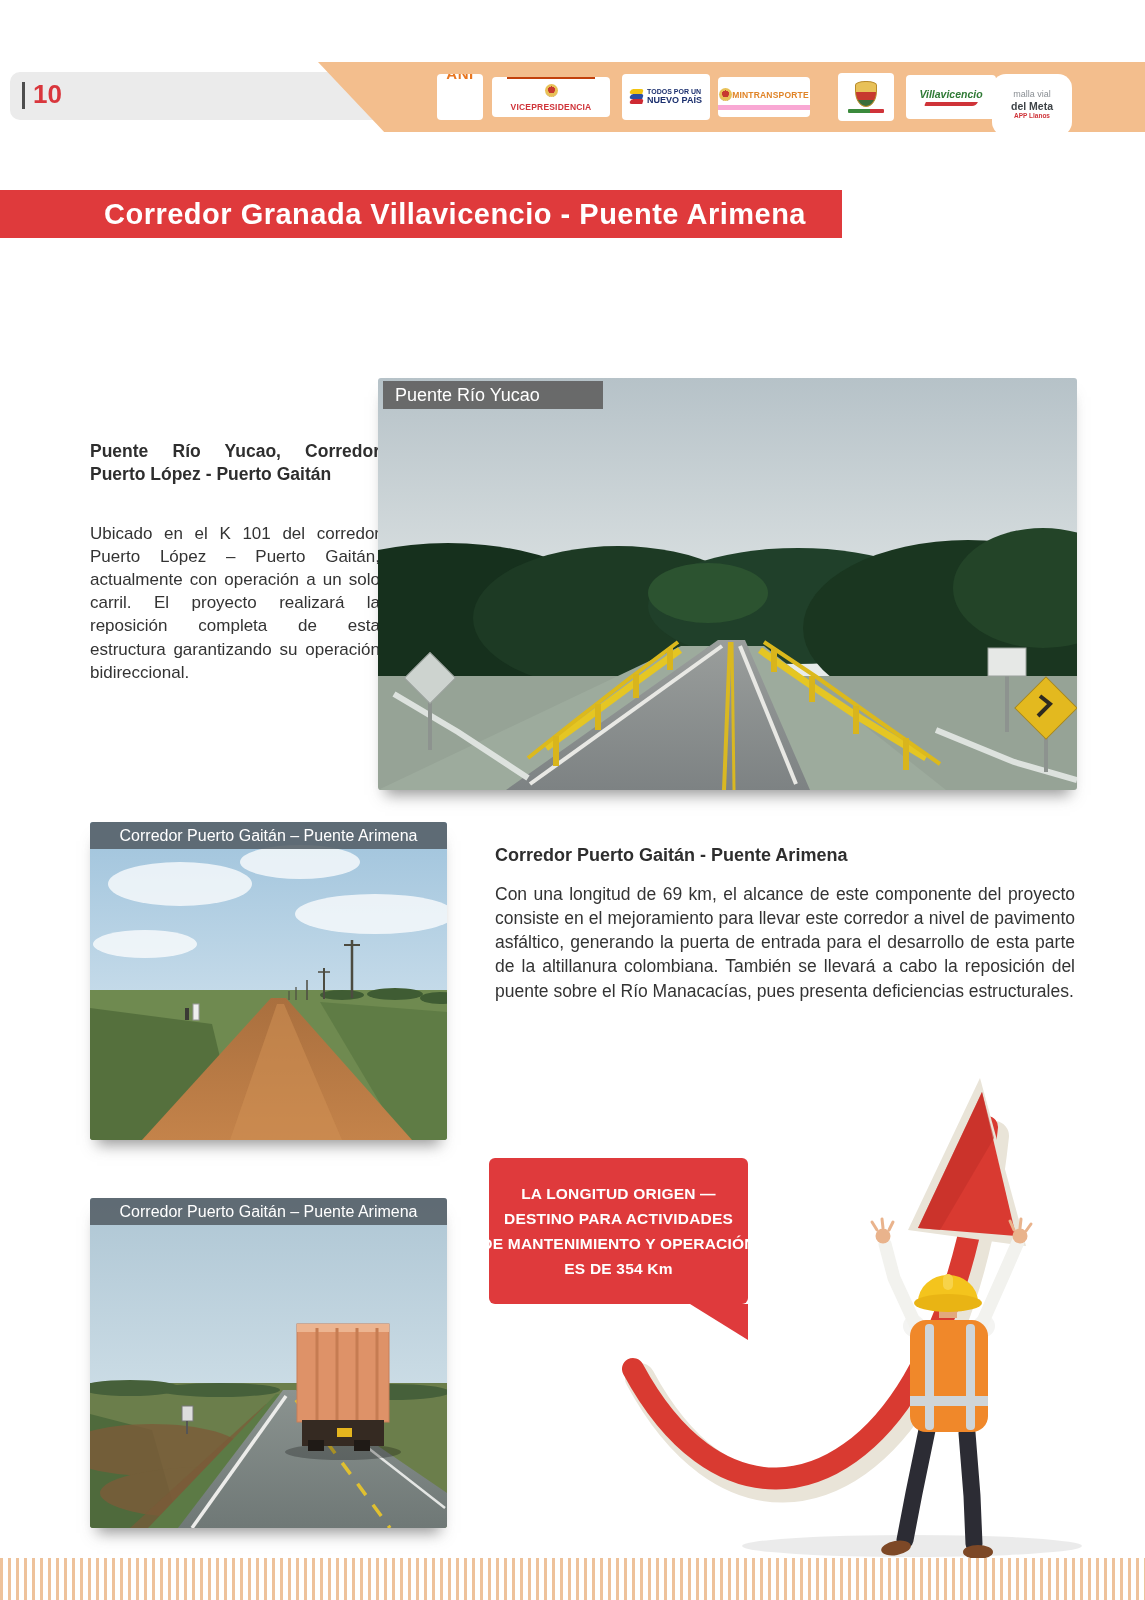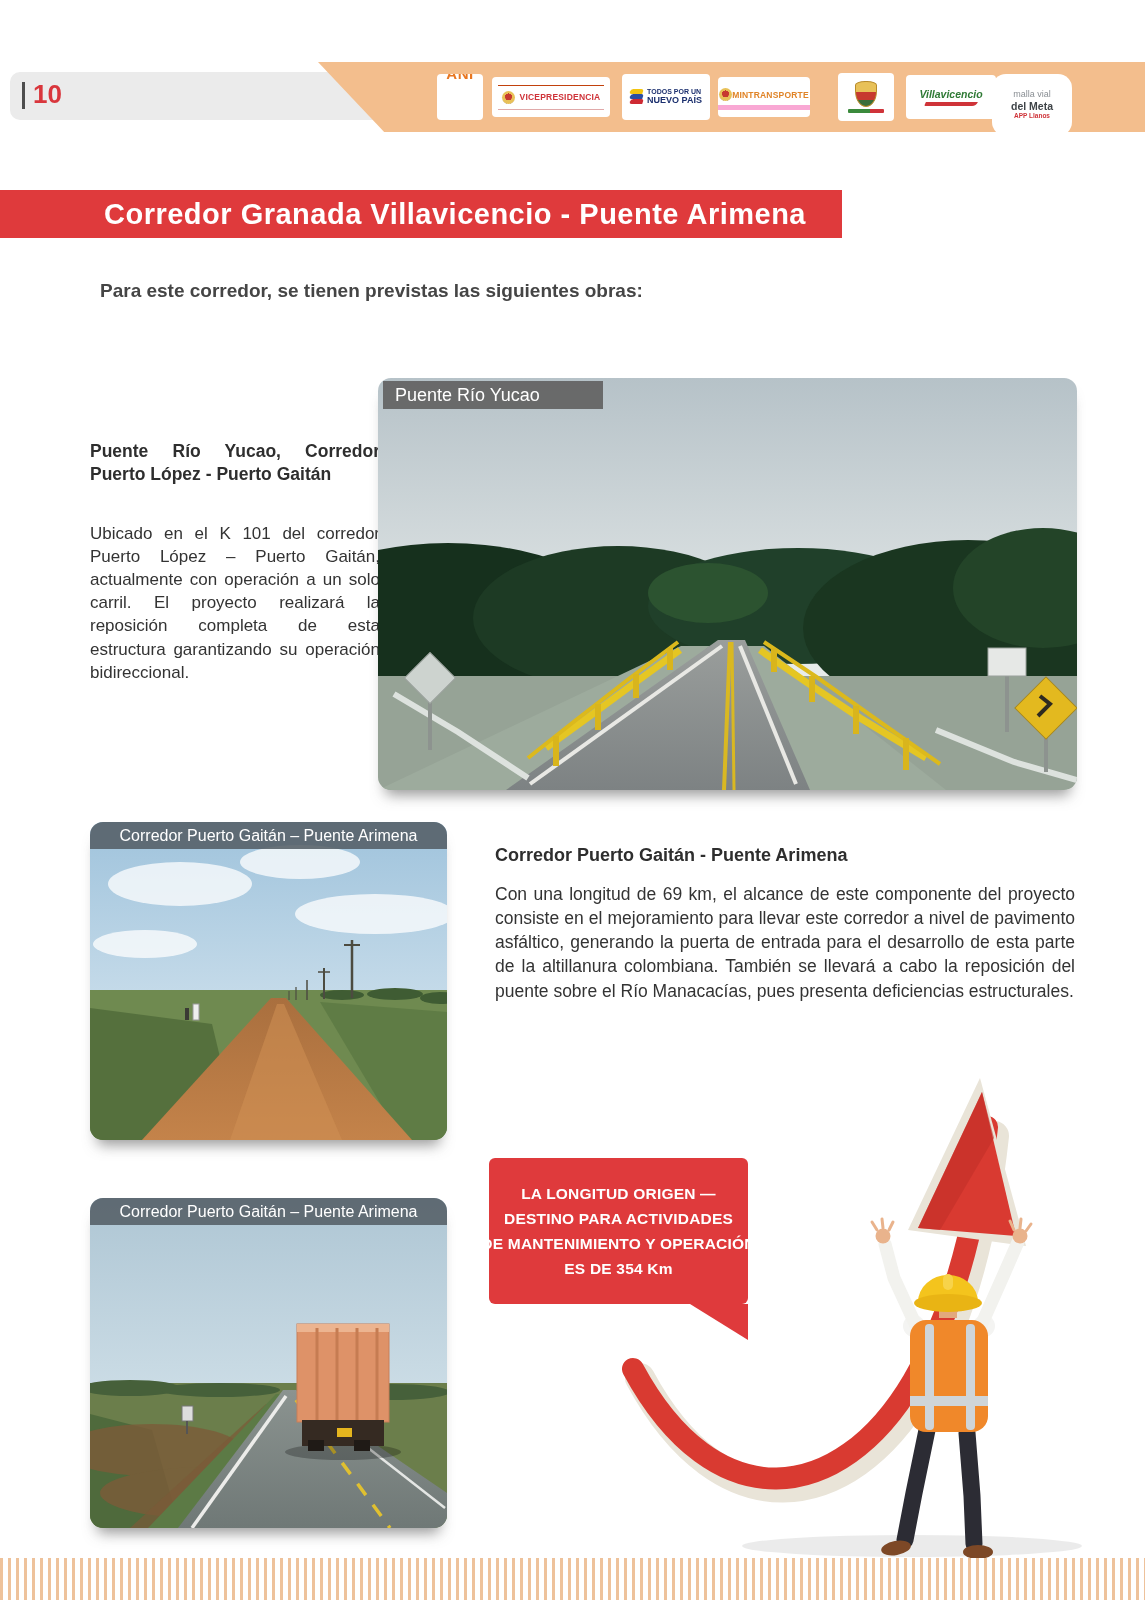--- a/index.html
+++ b/index.html
@@ -10,22 +10,22 @@
   
   .hdr-gray{left:10px;top:72px;width:880px;height:48px;background:#ebebeb;border-radius:10px;}
   .pg-tick{left:22px;top:82px;width:3px;height:27px;background:#4d4d4d;}
   .pg-num{left:33px;top:79px;font-size:26px;font-weight:700;color:#d9363c;}
   .hdr-orange{left:318px;top:62px;width:827px;height:70px;background:#f3be8d;
               clip-path:polygon(0 0,100% 0,100% 100%,8% 100%);}
   .logo-card{position:absolute;background:#ffffff;border-radius:4px;display:flex;
              flex-direction:column;align-items:center;justify-content:center;overflow:hidden;}
   .ani-txt{font-size:15px;font-weight:800;color:#e87722;letter-spacing:.5px;line-height:1;}
   .ani-sub{width:34px;height:6px;background:#25408f;margin-top:3px;border-radius:1px;}
-  .vice-wrap{display:flex;align-items:center;gap:5px;border-top:1px solid #c2410c;
-             border-bottom:1px solid #e0a9a9;padding:5px 4px;}
+  .vice-wrap{display:flex;align-items:center;gap:5px;border-top:3px solid #c2410c;
+             border-bottom:1px solid #e0a9a9;padding:5px 4px;flex-direction:column;}
   .crest{width:13px;height:13px;border-radius:50%;background:radial-gradient(circle at 50% 45%,#c7392f 0 35%,#e8c158 36% 70%,#b98c2c 71%);flex:0 0 auto;}
   .vice-txt{font-size:8.5px;font-weight:700;color:#cf3339;letter-spacing:.2px;white-space:nowrap;}
   .swirl{width:14px;height:18px;position:relative;flex:0 0 auto;margin-right:3px;}
   .swirl i{position:absolute;left:0;width:13px;height:5px;border-radius:3px 3px 0 3px;transform:skewX(-18deg);}
   .swirl i:nth-child(1){top:1px;background:#f2c410;}
   .swirl i:nth-child(2){top:6px;background:#2b4ea2;}
   .swirl i:nth-child(3){top:11px;background:#ce2a33;}
   .np-wrap{display:flex;align-items:center;}
   .np-l1{font-size:7px;font-weight:800;color:#1b2f6e;line-height:1.15;white-space:nowrap;}
   .np-l2{font-size:9px;font-weight:800;color:#1b2f6e;line-height:1.1;white-space:nowrap;}
@@ -49,21 +49,21 @@
   
   .s1-head{left:90px;top:440px;width:290px;font-size:17.5px;font-weight:700;color:#2e2e2e;
            text-align:justify;line-height:1.32;}
   .s1-body{left:90px;top:522px;width:290px;font-size:17px;color:#333333;
            text-align:justify;line-height:1.36;}
   .s2-head{left:495px;top:845px;width:580px;font-size:18px;font-weight:700;color:#2e2e2e;}
   .s2-body{left:495px;top:882px;width:580px;font-size:17.5px;color:#333333;
            text-align:justify;line-height:1.38;}
 
   
-  .photo{position:absolute;border-radius:13px;overflow:hidden;
+  .photo{position:absolute;border-radius:3px;overflow:hidden;
          box-shadow:0 12px 14px -7px rgba(70,70,70,.55);}
   .photo svg{display:block;}
   .cap-partial{position:absolute;left:5px;top:3px;width:208px;height:28px;background:rgba(98,98,98,.92);
                color:#fff;font-size:18px;line-height:28px;padding-left:12px;}
   .cap-full{position:absolute;left:0;top:0;width:100%;height:27px;background:rgba(84,94,102,.88);
             color:#fff;font-size:16px;line-height:27px;text-align:center;}
 
   
   .callout{left:489px;top:1158px;width:259px;height:146px;background:#df3a3c;border-radius:6px;
            display:flex;flex-direction:column;align-items:center;justify-content:center;}
@@ -127,21 +127,20 @@
       <div class="mv-l1">malla vial</div>
       <div class="mv-l2">del Meta</div>
       <div class="mv-l3">APP Llanos</div>
     </div>
   </div>
 
   <div class="abs title-banner">
     <div class="title-txt">Corredor Granada Villavicencio - Puente Arimena</div>
   </div>
 
-  <div class="abs intro">Para este corredor, se tienen previstas las siguientes obras:</div>
 
   <div class="abs s1-head">Puente Río Yucao, Corredor Puerto López - Puerto Gaitán</div>
   <div class="abs s1-body">Ubicado en el K 101 del corredor Puerto López – Puerto Gaitán, actualmente con operación a un solo carril. El proyecto realizará la reposición completa de esta estructura garantizando su operación bidireccional.</div>
 
   <div class="photo" style="left:378px;top:378px;width:699px;height:412px;">
     <svg width="699" height="412" viewBox="0 0 699 412">
       <defs>
         <linearGradient id="sky1" x1="0" y1="0" x2="0" y2="1">
           <stop offset="0" stop-color="#b6c2c8"></stop>
             <stop offset=".7" stop-color="#e7ebea"></stop>

